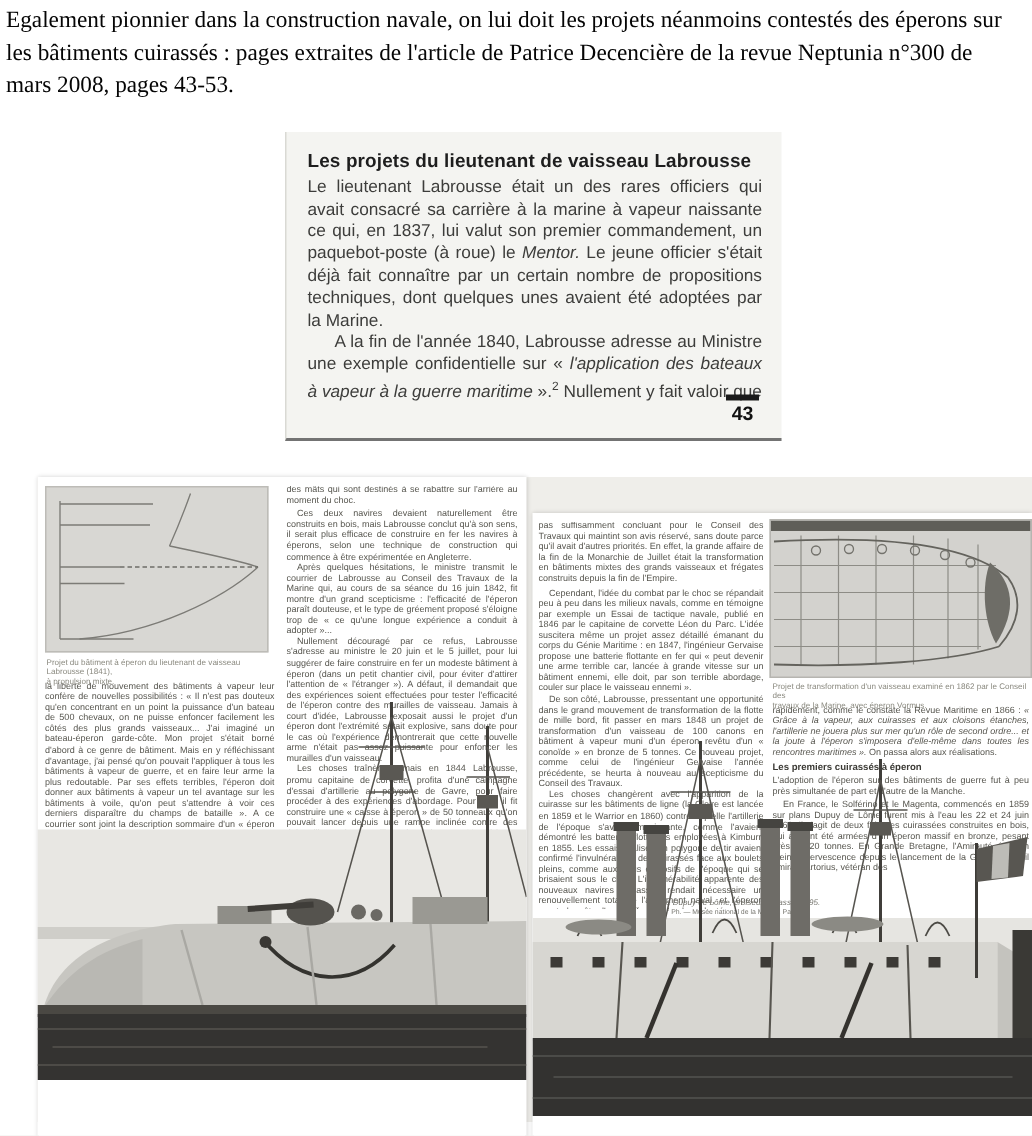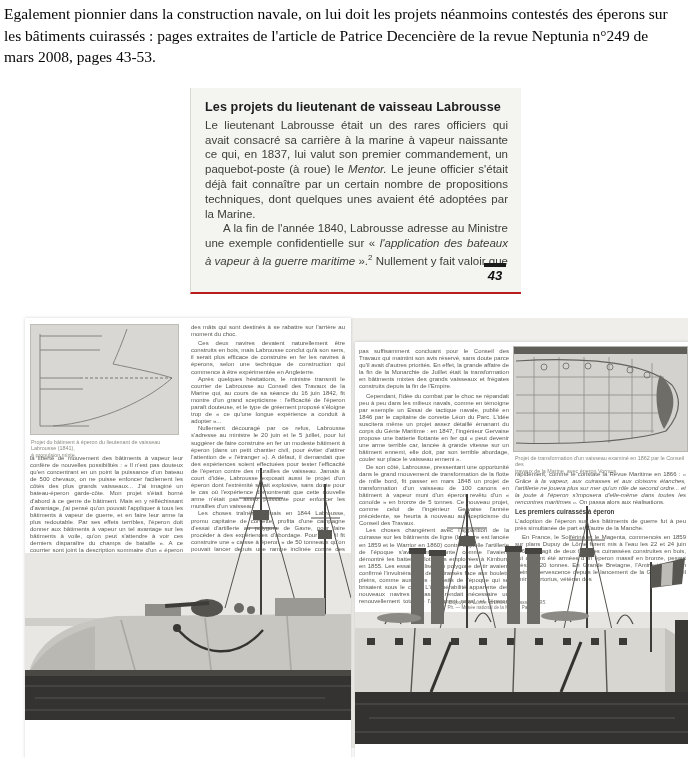--- a/index.html
+++ b/index.html
@@ -8,27 +8,27 @@
     font-family:"Liberation Sans",sans-serif;
   }
   
   .note{
     position:absolute;left:4px;top:3px;width:678px;
     font-family:"Liberation Serif",serif;font-size:15.5px;line-height:21.5px;color:#050505;
   }
   
   .excerpt{
     position:absolute;left:190px;top:88px;width:331px;height:206px;
-    background:#f4f4f1;border-left:1px solid #d9d9d4;border-bottom:2px solid #b91c1c;
+    background:#f4f4f1;border-left:1px solid #d9d9d4;border-bottom:2px solid #737373;
     box-sizing:border-box;padding:12px 13px 0 14px;
   }
   .excerpt .title{font-size:12.6px;font-weight:bold;color:#1e1e1e;margin:0 0 3px 0;letter-spacing:.1px;}
   .excerpt p{margin:0;font-size:11.5px;line-height:14.8px;text-align:justify;color:#3d3d3b;}
   .excerpt .p2{text-indent:18px;}
-  .pagemark{position:absolute;text-align:center;font-style:italic;}
+  .pagemark{position:absolute;text-align:center;}
   .pagemark .bar{height:4px;background:#1a1a1a;margin:0 auto 1px auto;}
   .pagemark .num{font-size:13px;font-weight:bold;color:#111;}
   .pm43{right:15px;bottom:9px;width:22px;}
   .pm43 .bar{width:22px;}
   
   .spread{position:absolute;left:25px;top:318px;width:663px;height:430px;background:#efeeea;}
   .page{position:absolute;top:0;height:526px;background:#ffffff;box-shadow:0 0 3px rgba(0,0,0,.18);}
   .p44{left:0;width:326px;}
   .p45{left:330px;width:333px;margin-top:24px;}
   .tiny{font-size:6px;line-height:7.1px;text-align:justify;color:#57564f;}
@@ -40,21 +40,21 @@
   .heading6{font-size:6.4px;font-weight:bold;color:#3c3b36;margin:5px 0 2px 0;text-align:left;}
   .journal{position:absolute;font-size:7px;font-style:italic;color:#6e6d66;bottom:14px;}
   .pmnum{position:absolute;bottom:10px;width:18px;text-align:center;}
   .pmnum .bar{height:3px;background:#222;margin-bottom:1px;}
   .pmnum .n{font-size:9.5px;font-weight:bold;color:#222;}
   svg{display:block;}
 </style>
 </head>
 <body>
 
-<div class="note">Egalement pionnier dans la construction navale, on lui doit les projets néanmoins contestés des éperons sur les bâtiments cuirassés : pages extraites de l'article de Patrice Decencière de la revue Neptunia n°249 de mars 2008, pages 43-53.</div>
+<div class="note">Egalement pionnier dans la construction navale, on lui doit les projets néanmoins contestés des éperons sur les bâtiments cuirassés : pages extraites de l'article de Patrice Decencière de la revue Neptunia n°300 de mars 2008, pages 43-53.</div>
 
 <div class="excerpt">
   <p class="title">Les projets du lieutenant de vaisseau Labrousse</p>
   <p class="p1"><span>Le lieutenant Labrousse était un des rares officiers qui avait consacré sa carrière à la marine à vapeur naissante ce qui, en 1837, lui valut son premier commandement, un paquebot-poste (à roue) le </span><i>Mentor.</i><span> Le jeune officier s'était déjà fait connaître par un certain nombre de propositions techniques, dont quelques unes avaient été adoptées par la Marine.</span></p>
   <p class="p2"><span>A la fin de l'année 1840, Labrousse adresse au Ministre une exemple confidentielle sur « </span><i>l'application des bateaux à vapeur à la guerre maritime</i><span> ».</span><sup style="font-size:8px;">2</sup><span> Nullement y fait valoir que</span></p>
   <div class="pagemark pm43">
     <div class="bar"></div>
     <div class="num">43</div>
   </div>
 </div>

